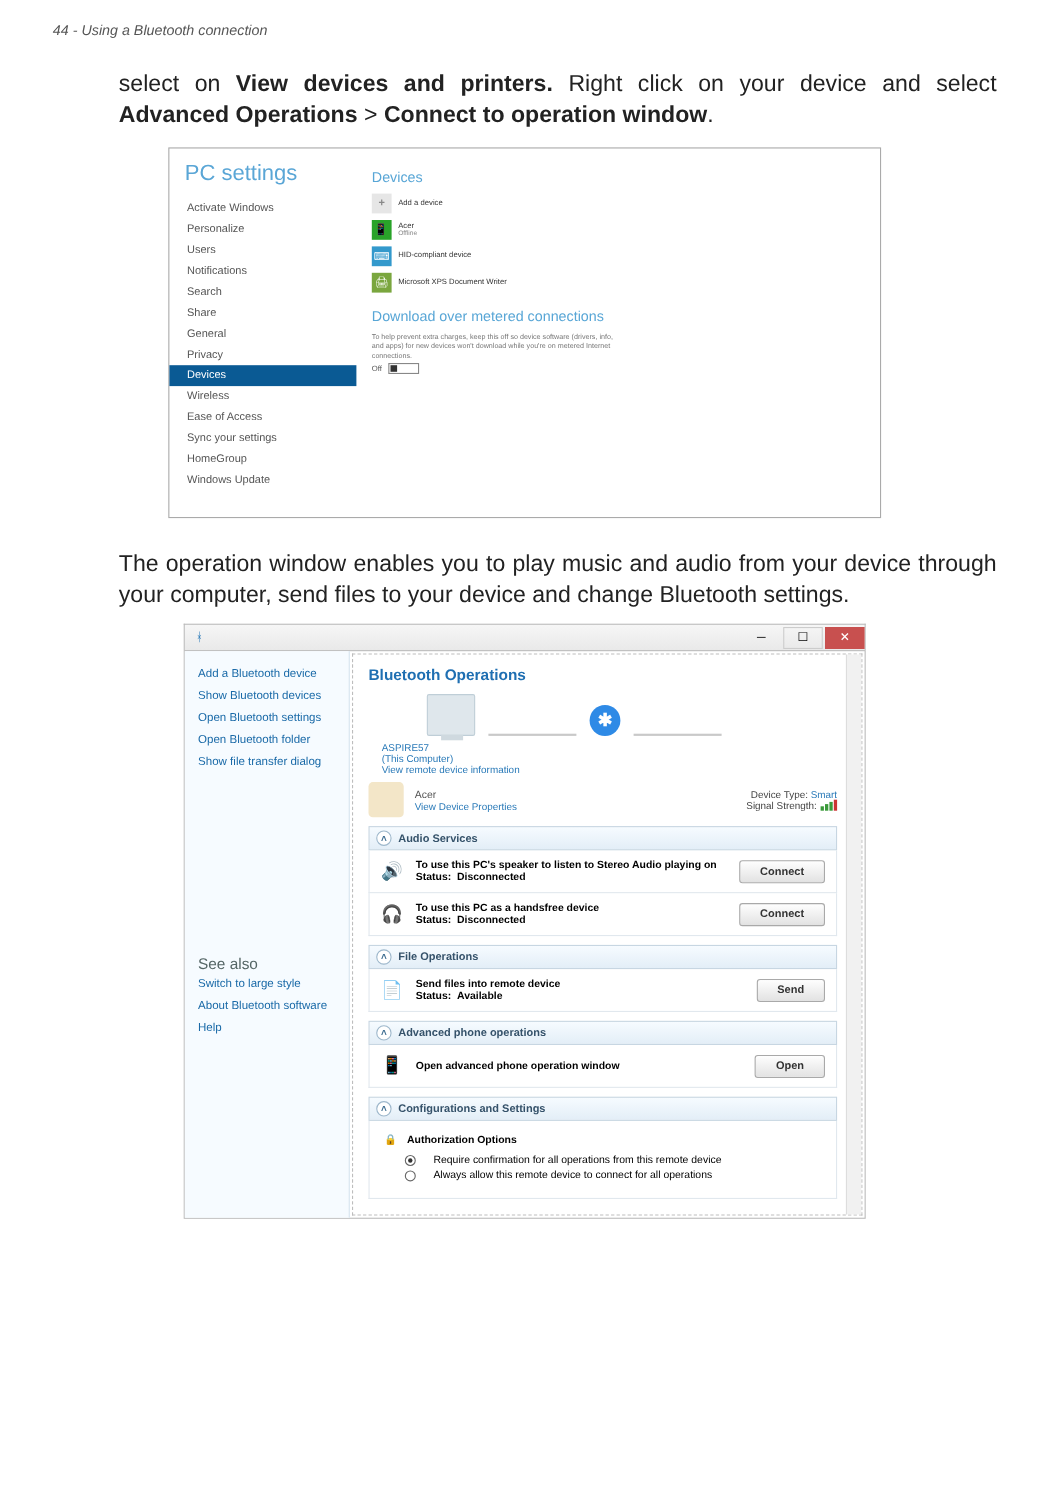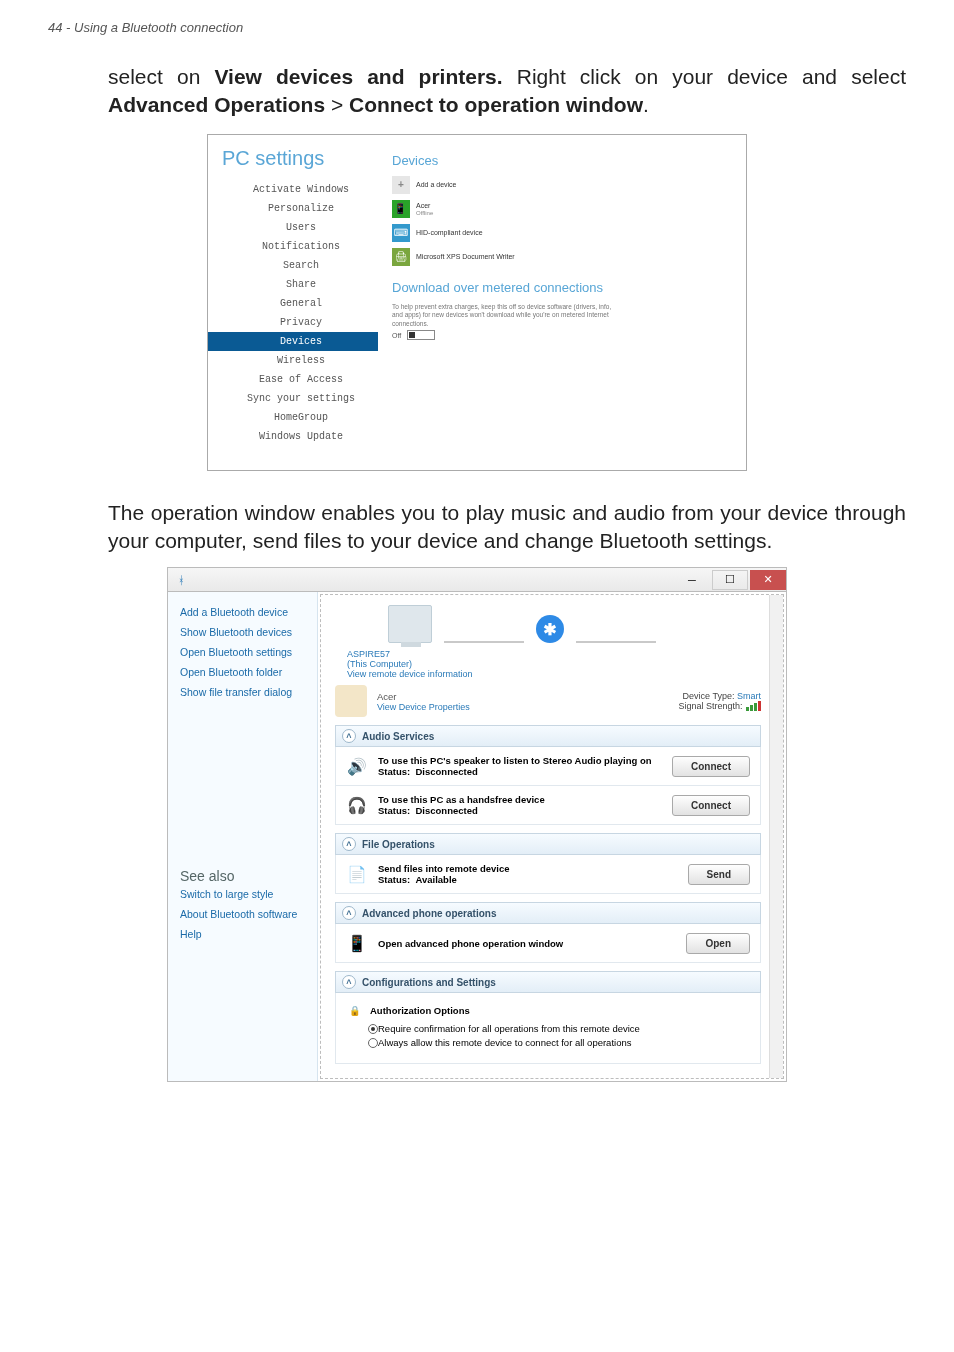--- a/index.html
+++ b/index.html
@@ -20,45 +20,44 @@
     font-size: 21px;
     color: #222;
     line-height: 1.35;
     padding: 0 48px 0 108px;
     text-align: justify;
   }
   .body-text .bold { font-weight: bold; margin-top: 33px; }
 
   
   .pcwrap {
-    width: 540px;
+    width: 648px;
     border: 1px solid #aaa;
     background: #fff;
     margin: 14px auto 28px auto;
     display: flex;
     font-size: 0;
   }
   .pcnav {
     width: 170px;
     padding: 12px 0 24px 14px;
   }
   .pcnav-title {
     color: #5aa6d6;
     font-family: "Segoe UI Light","Segoe UI",Arial,sans-serif;
     font-weight: 300;
     font-size: 20px;
     margin-bottom: 10px;
   }
   .pcnav-item {
-    font-family: Liberation Mono, monospace;
+    font-family: Liberation Sans, sans-serif;
     font-size: 10px;
     color: #555;
     padding: 4px 0 4px 2px;
     cursor: default;
-    text-align: center;
   }
   .pcnav-item.selected {
     background: #0a5a94;
     color: #fff;
     margin-left: -14px;
     padding-left: 16px;
   }
   .pcmain {
     flex: 1;
     padding: 18px 14px 10px 14px;
@@ -211,21 +210,21 @@
     border:1px solid #a9a9a9;border-radius:3px;
     font-size:10px;font-weight:bold;color:#333;
     padding:4px 18px;cursor:default;
   }
   .cfg-body{
     border:1px solid #e1e8ee;border-top:none;
     padding:8px 10px 12px 10px;font-size:9.5px;
   }
   .cfg-heading{font-weight:bold;display:flex;align-items:center;gap:6px;margin-bottom:4px;}
   .cfg-icon{width:18px;height:18px;display:flex;align-items:center;justify-content:center;}
-  .radio-row{display:flex;align-items:center;gap:0;margin:3px 0 3px 22px;}
+  .radio-row{display:flex;align-items:center;gap:16px;margin:3px 0 3px 22px;}
   .radio{
     width:10px;height:10px;border:1px solid #666;border-radius:50%;display:inline-block;position:relative;
   }
   .radio.checked::after{content:"";position:absolute;inset:2px;background:#333;border-radius:50%;}
 </style>
 </head>
 <body>
 
 <div class="page-header">44 - Using a Bluetooth connection</div>
 
@@ -301,20 +300,21 @@
       <div class="bt-side-item">Show file transfer dialog</div>
       <div class="bt-side-gap"></div>
       <div class="bt-side-heading">See also</div>
       <div class="bt-side-item">Switch to large style</div>
       <div class="bt-side-item">About Bluetooth software</div>
       <div class="bt-side-item">Help</div>
     </div>
     <div class="bt-main">
       <div class="bt-scroll"></div>
       <div class="bt-inner">
+        <div class="bt-title">Bluetooth Operations</div>
 
         <div class="bt-connect-row">
           <div style="text-align:center;">
             <div class="bt-pcicon"></div>
           </div>
           <div class="bt-line"></div>
           <div class="bt-ball">✱</div>
           <div class="bt-line"></div>
           <div style="width:40px;"></div>
         </div>

